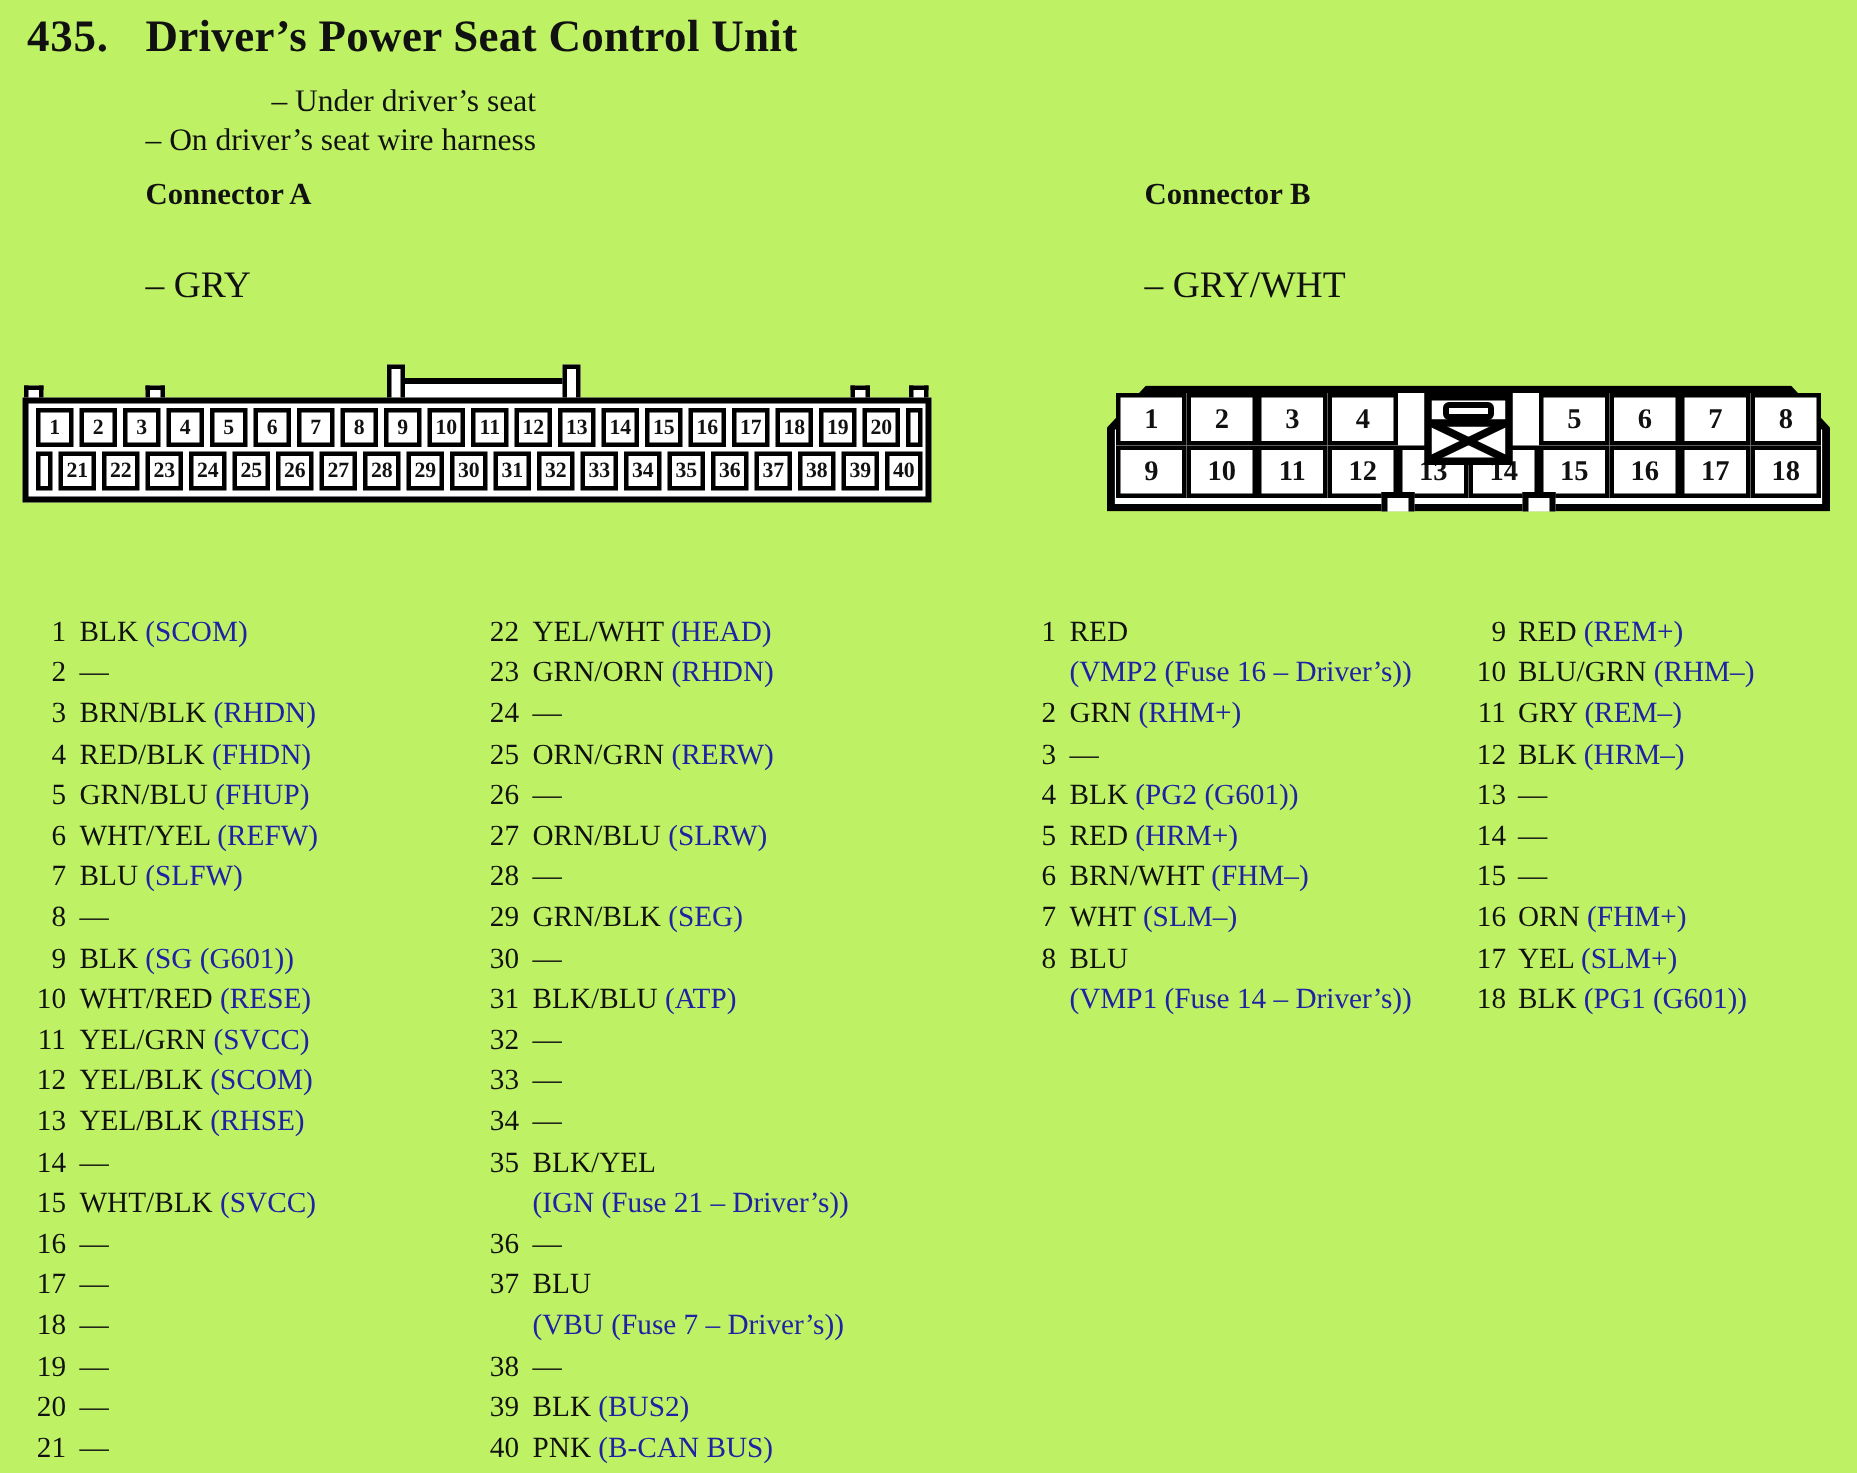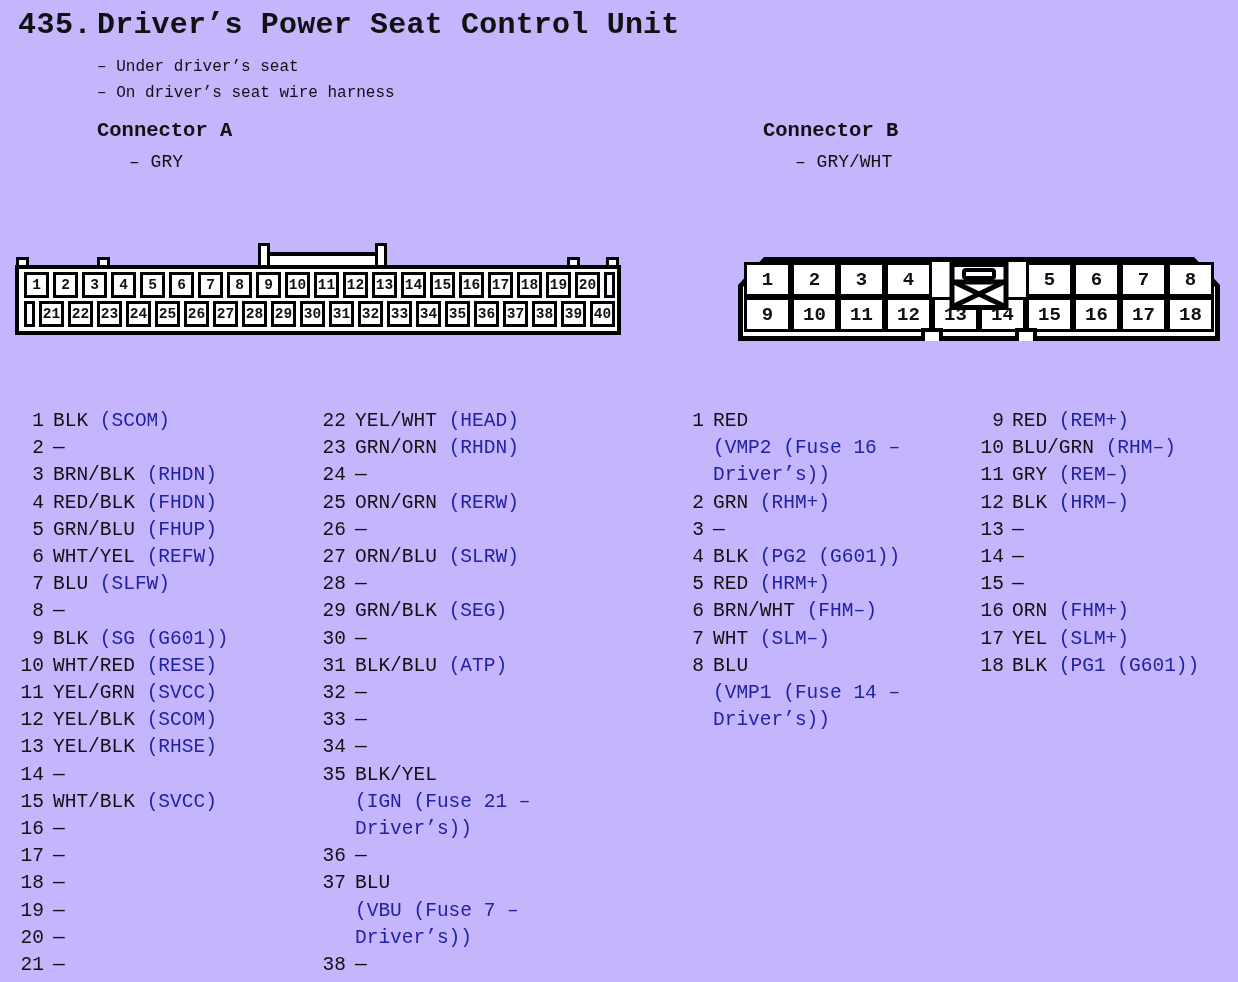--- a/index.html
+++ b/index.html
@@ -1,27 +1,27 @@
 <!DOCTYPE html>
 <html style="--signal-blue: #2121a3;"><head>
 <meta charset="utf-8">
 <style>
   html,body{margin:0;padding:0;background:#fff;}
   #page{
-    position:relative; width:1238px; height:982px; background:#c4b5fd;
-    font-family:Liberation Mono, monospace; color:#111;
+    position:relative; width:1238px; height:982px; background:#bef264;
+    font-family:Liberation Serif, serif; color:#111;
     overflow:hidden;
   }
   
   .sec-num{position:absolute;left:18px;top:8px;font-size:30px;font-weight:bold;letter-spacing:.5px;}
   .sec-title{position:absolute;left:97px;top:8px;font-size:30px;font-weight:bold;letter-spacing:.2px;}
-  .locations{position:absolute;left:97px;top:54px;font-size:16px;line-height:26px;}
+  .locations{position:absolute;left:97px;top:54px;font-size:21px;line-height:26px;text-align:right;}
   
   .conn-header{position:absolute;top:119px;font-size:20.5px;font-weight:bold;}
-  .conn-note{position:absolute;top:152px;font-size:18px;margin-left:32px;}
+  .conn-note{position:absolute;top:177px;font-size:25px;}
   .hdrA{left:97px;} .hdrB{left:763px;}
   
   .connA{position:absolute;left:15px;top:240px;width:606px;height:95px;}
   .connA-body{position:absolute;left:0;top:25px;width:606px;height:70px;border:4px solid #000;background:#fff;box-sizing:border-box;}
   .connA-row{display:flex;gap:4px;}
   .connA-rowTop{margin:3px 0 0 5px;}
   .connA-rowBottom{margin:3px 0 0 5px;}
   .connA .cell{
     width:25px;height:26px;box-sizing:border-box;border:3px solid #000;background:#fff;
     display:flex;align-items:center;justify-content:center;

